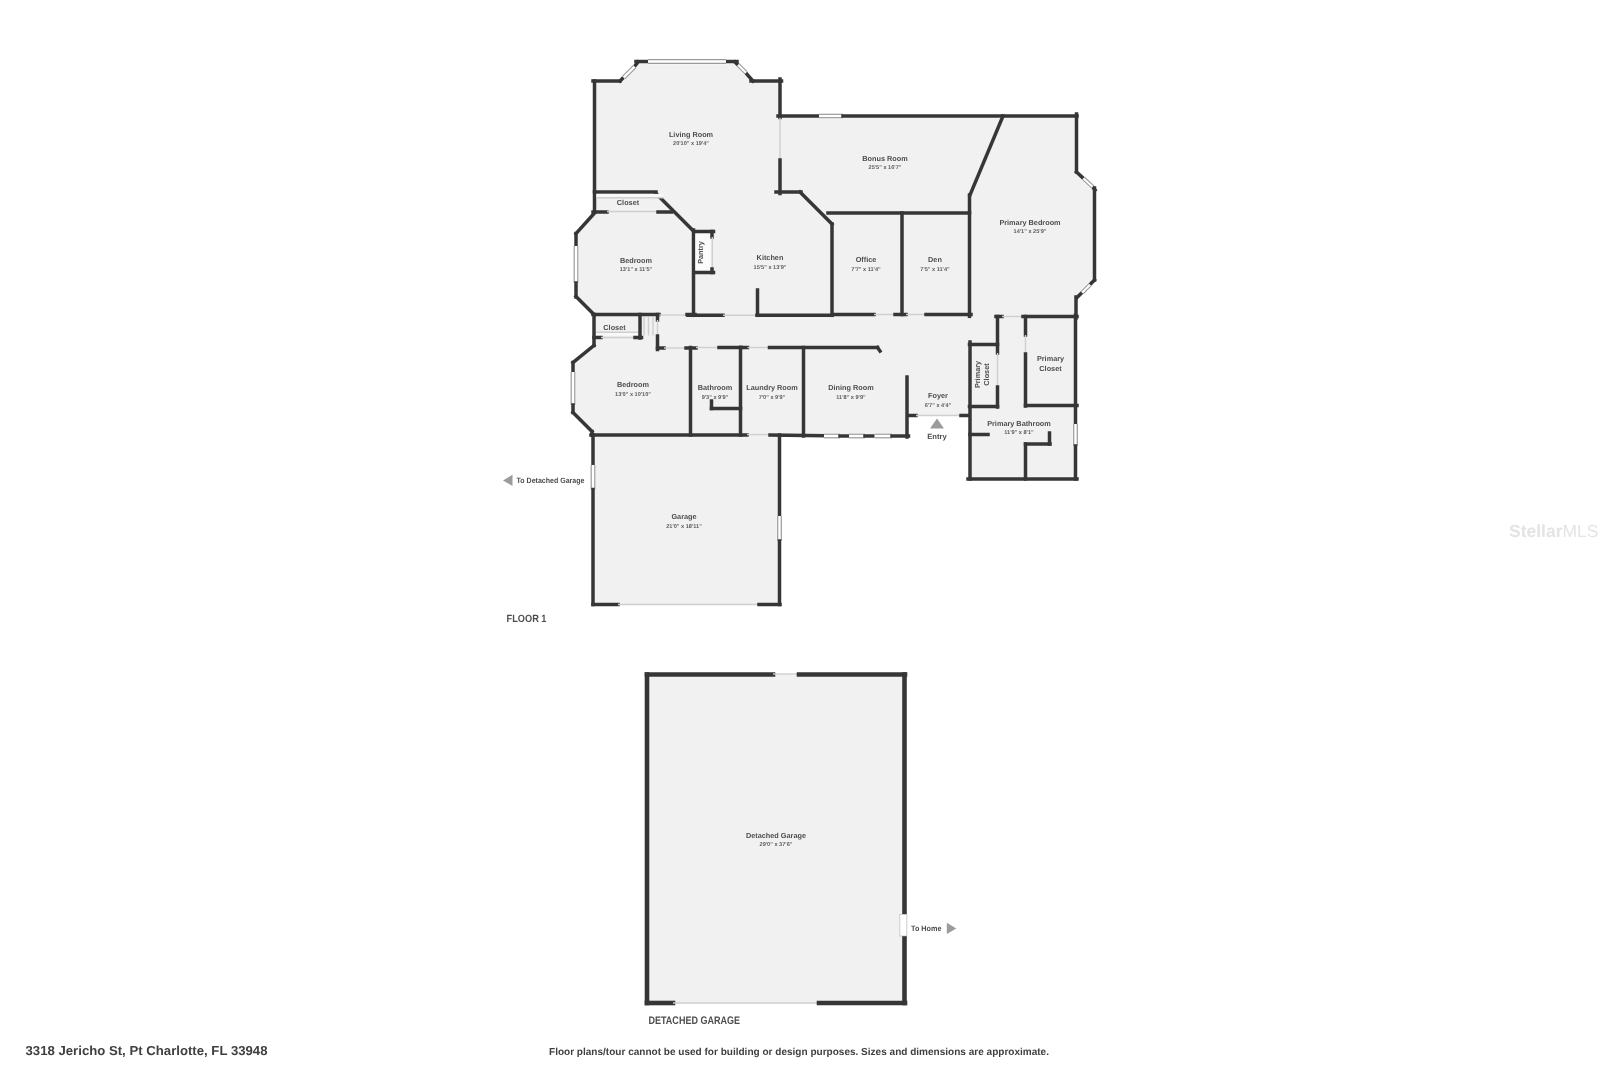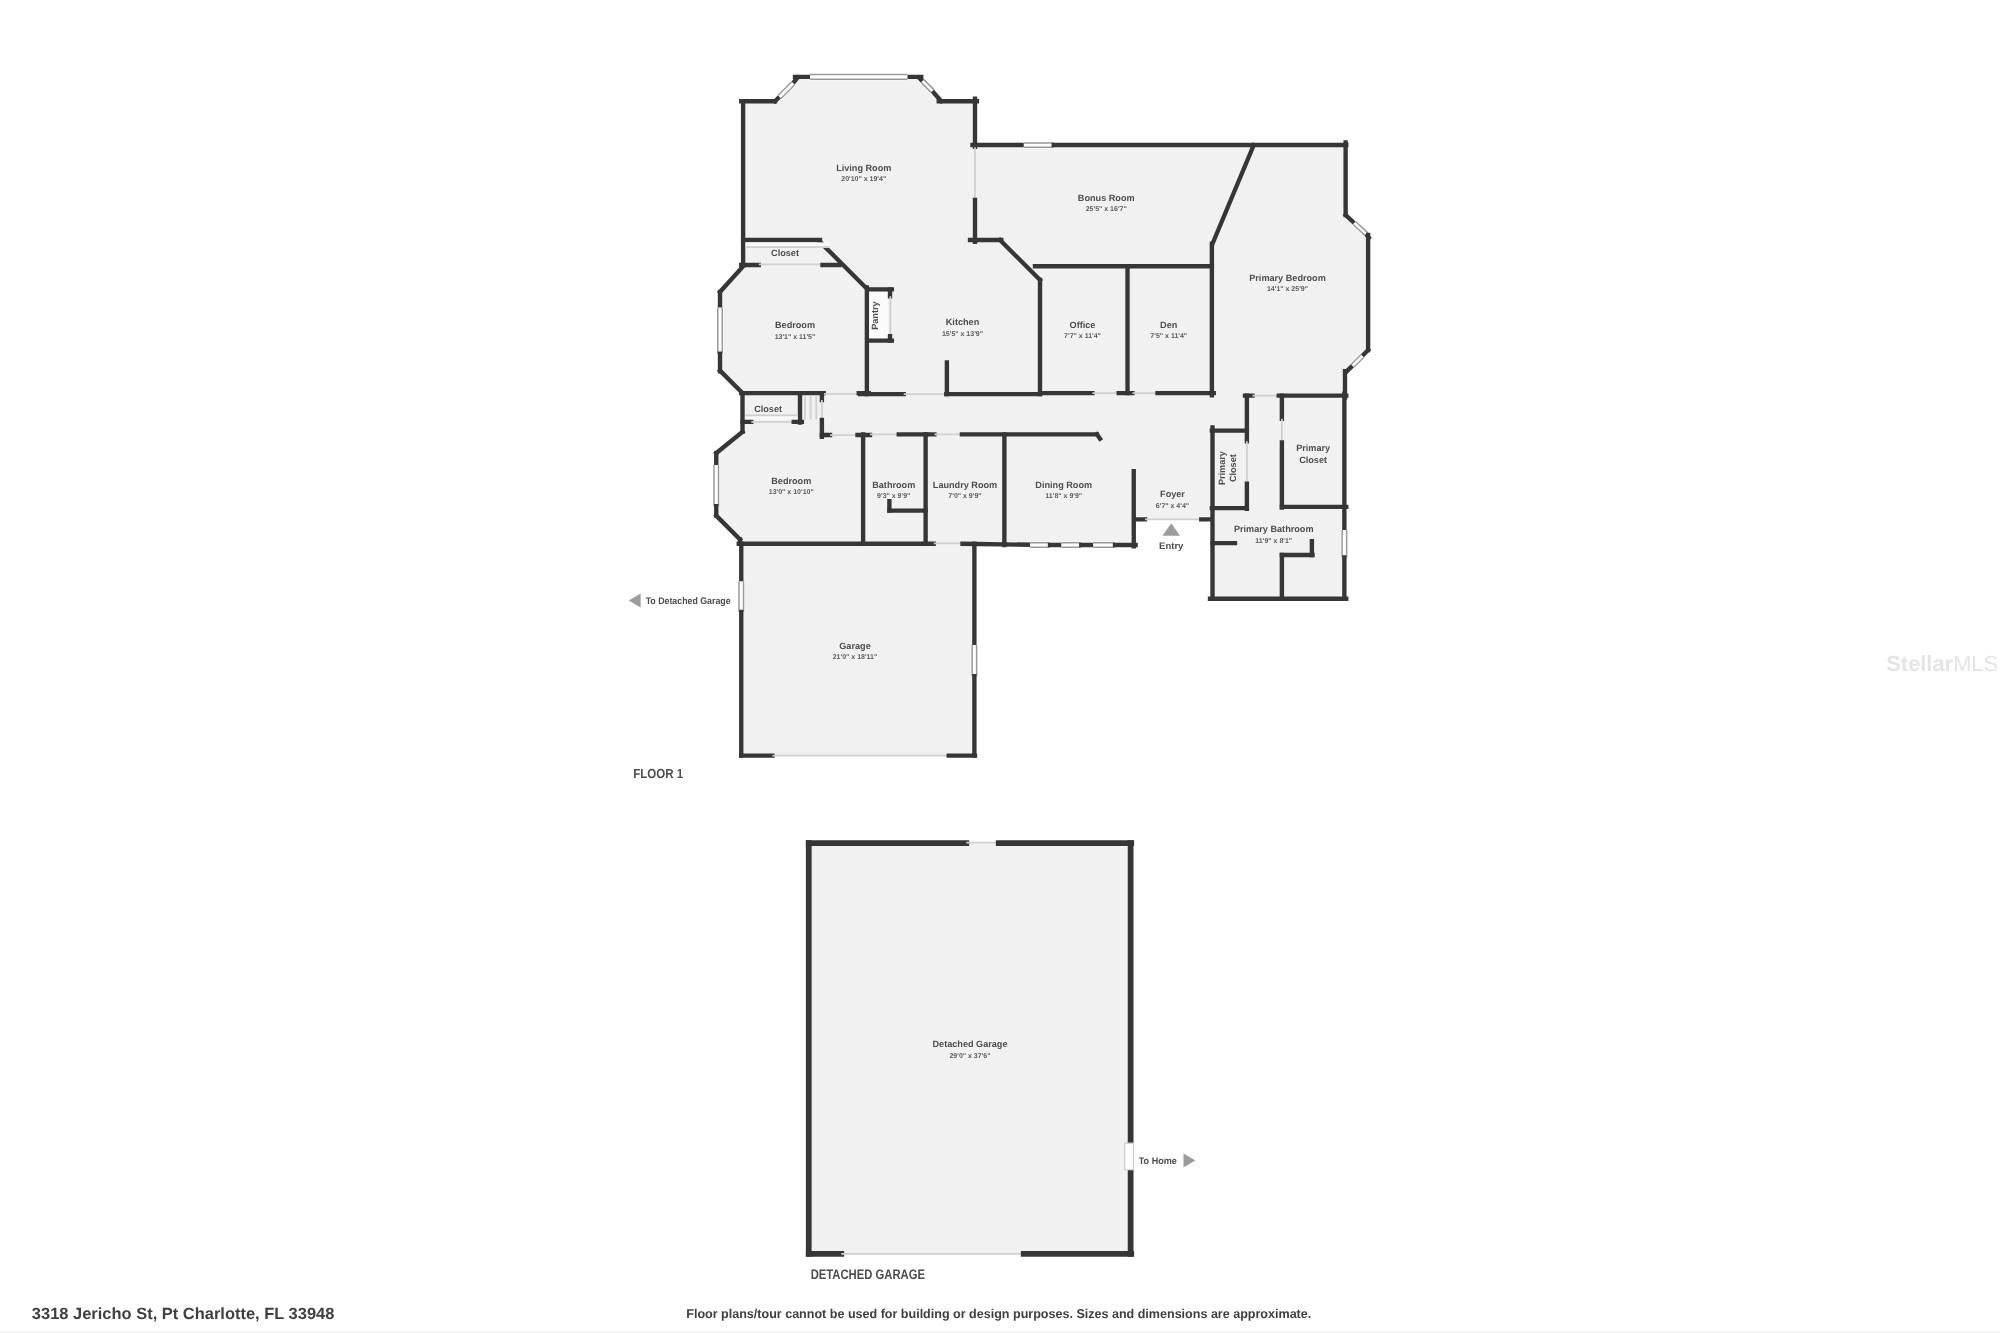--- a/index.html
+++ b/index.html
@@ -1,16 +1,16 @@
 <!DOCTYPE html>
 <html><head>
 <meta charset="utf-8">
 <style>
   html,body{margin:0;padding:0;background:#ffffff;}
-  .page{width:1600px;height:1066px;position:relative;background:#0ea5e9;font-family:"Liberation Sans",sans-serif;filter:grayscale(1);}
+  .page{width:1600px;height:1066px;position:relative;background:#e5e5e5;font-family:"Liberation Sans",sans-serif;filter:grayscale(1);}
   svg{position:absolute;left:0;top:0;}
   text{font-family:"Liberation Sans",sans-serif;fill:#4d4d4d;text-rendering:geometricPrecision;}
   .rn{font-size:7.3px;font-weight:bold;}
   .rd{font-size:5.6px;font-weight:bold;fill:#5a5a5a;}
   .w{stroke:#363636;stroke-width:3.5;fill:none;stroke-linecap:square;}
   .wdg{stroke:#363636;stroke-width:4.6;fill:none;stroke-linecap:square;}
   .thin{stroke:#cfcfcf;stroke-width:1.4;fill:none;}
   .winline{stroke:#9a9a9a;stroke-width:1.2;fill:none;}
   .winfill{fill:#ffffff;}
 </style>

